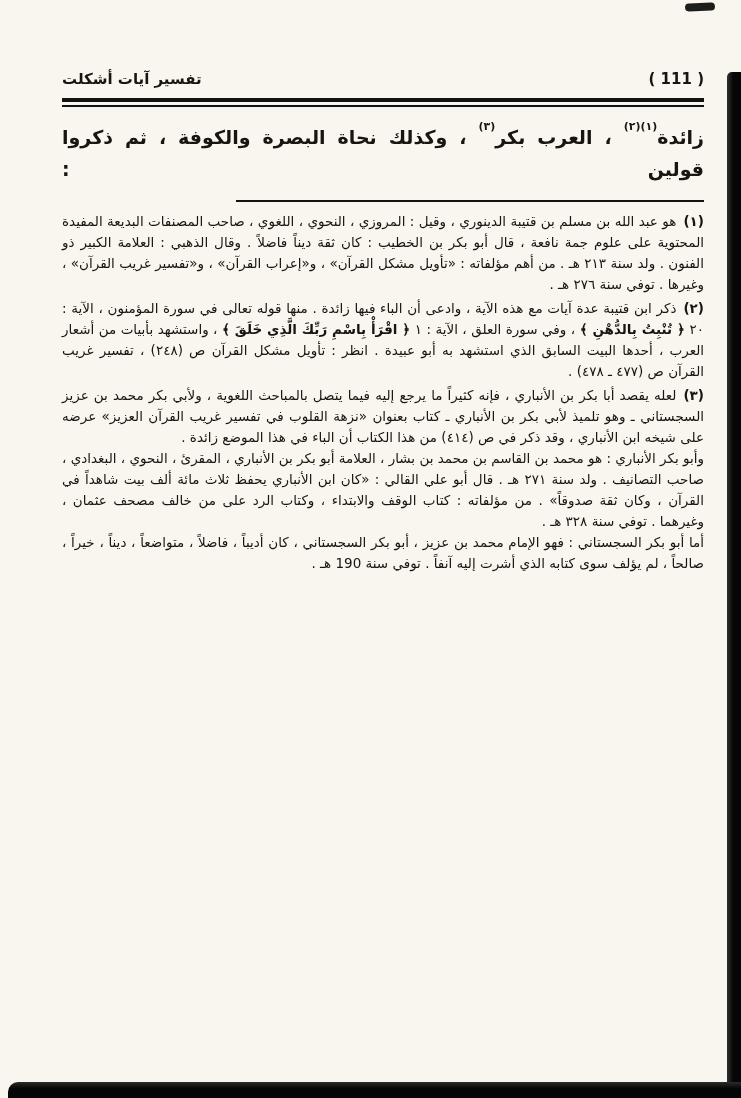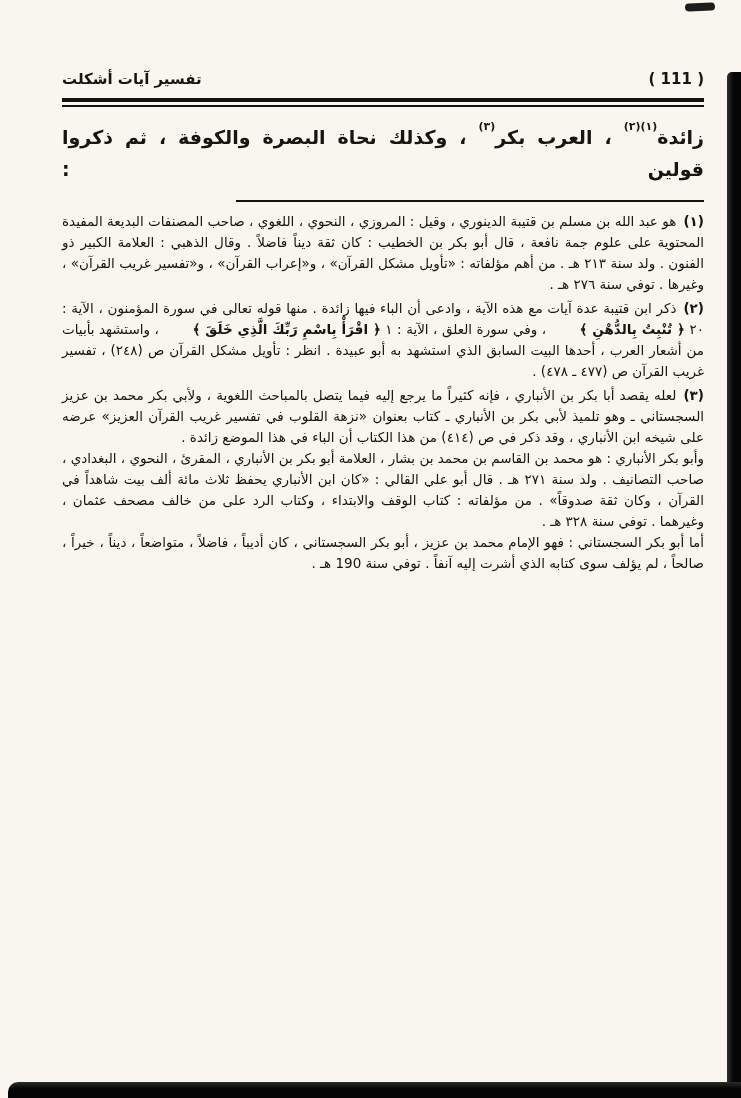--- a/index.html
+++ b/index.html
@@ -105,21 +105,20 @@
   .footnote p {
     margin: 0;
   }
   .fn-marker {
     font-weight: bold;
     padding-left: 7px;
     white-space: nowrap;
   }
   .quran {
     font-weight: bold;
-    margin-left: 29px;
   }
 </style>
 </head>
 <body>
 
 <div class="page">
 
   <div class="mark-top-right"></div>
   <div class="edge-right"></div>
   <div class="edge-bottom"></div>

